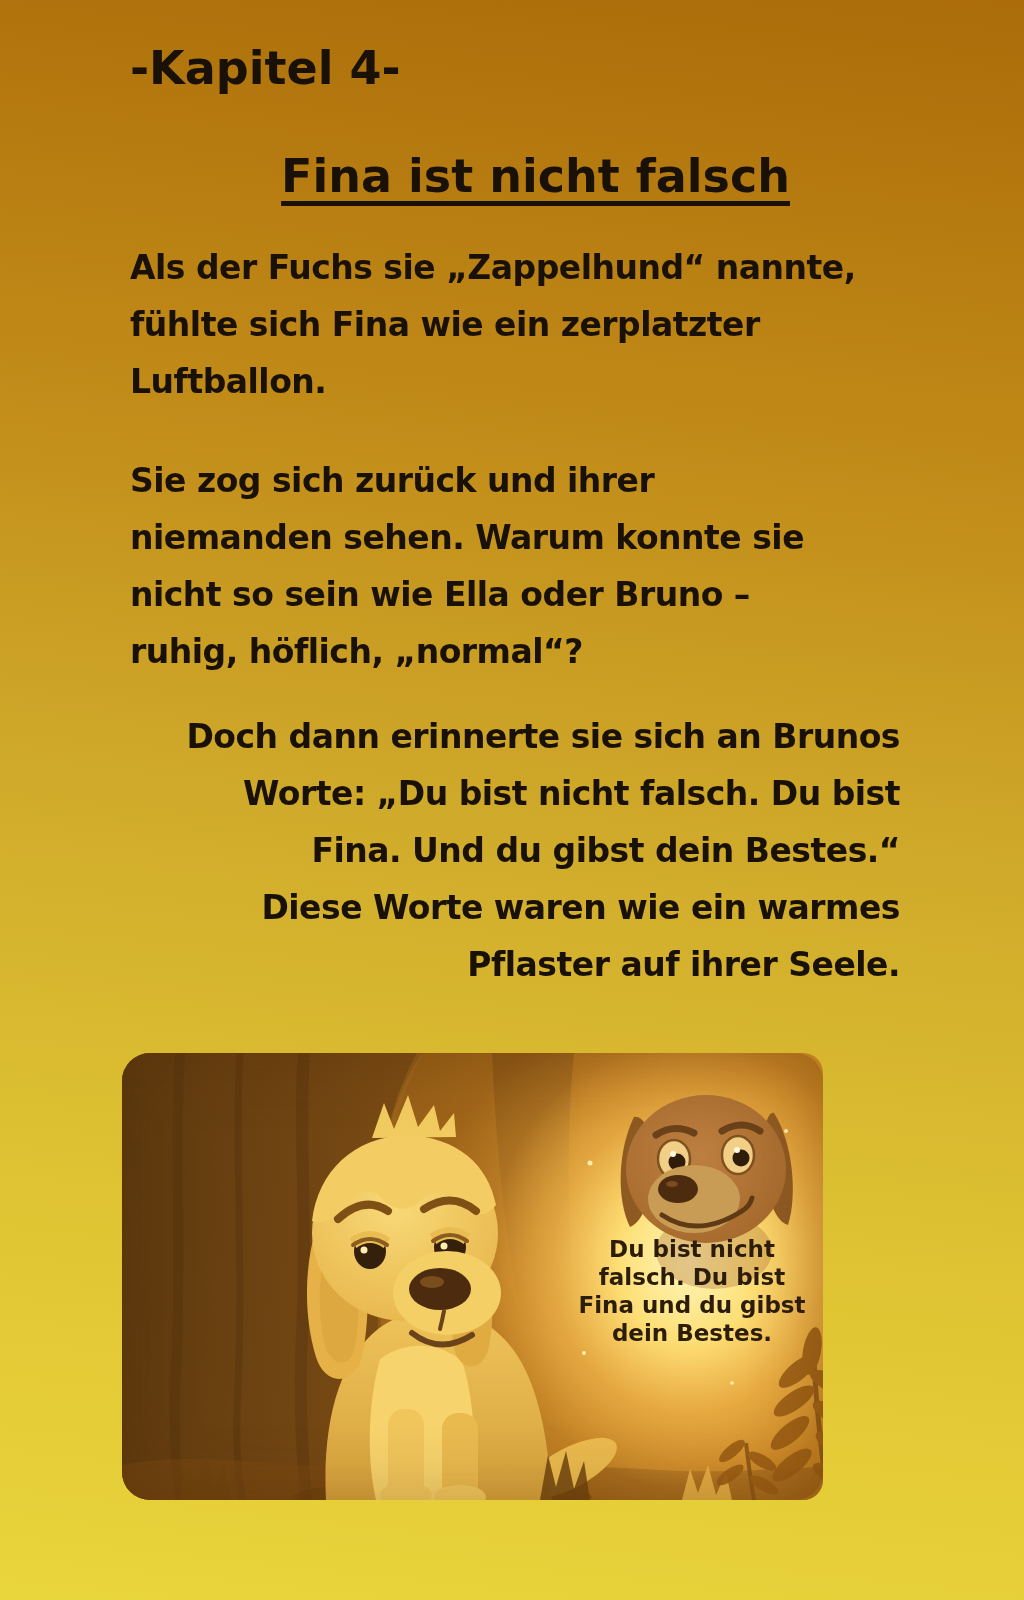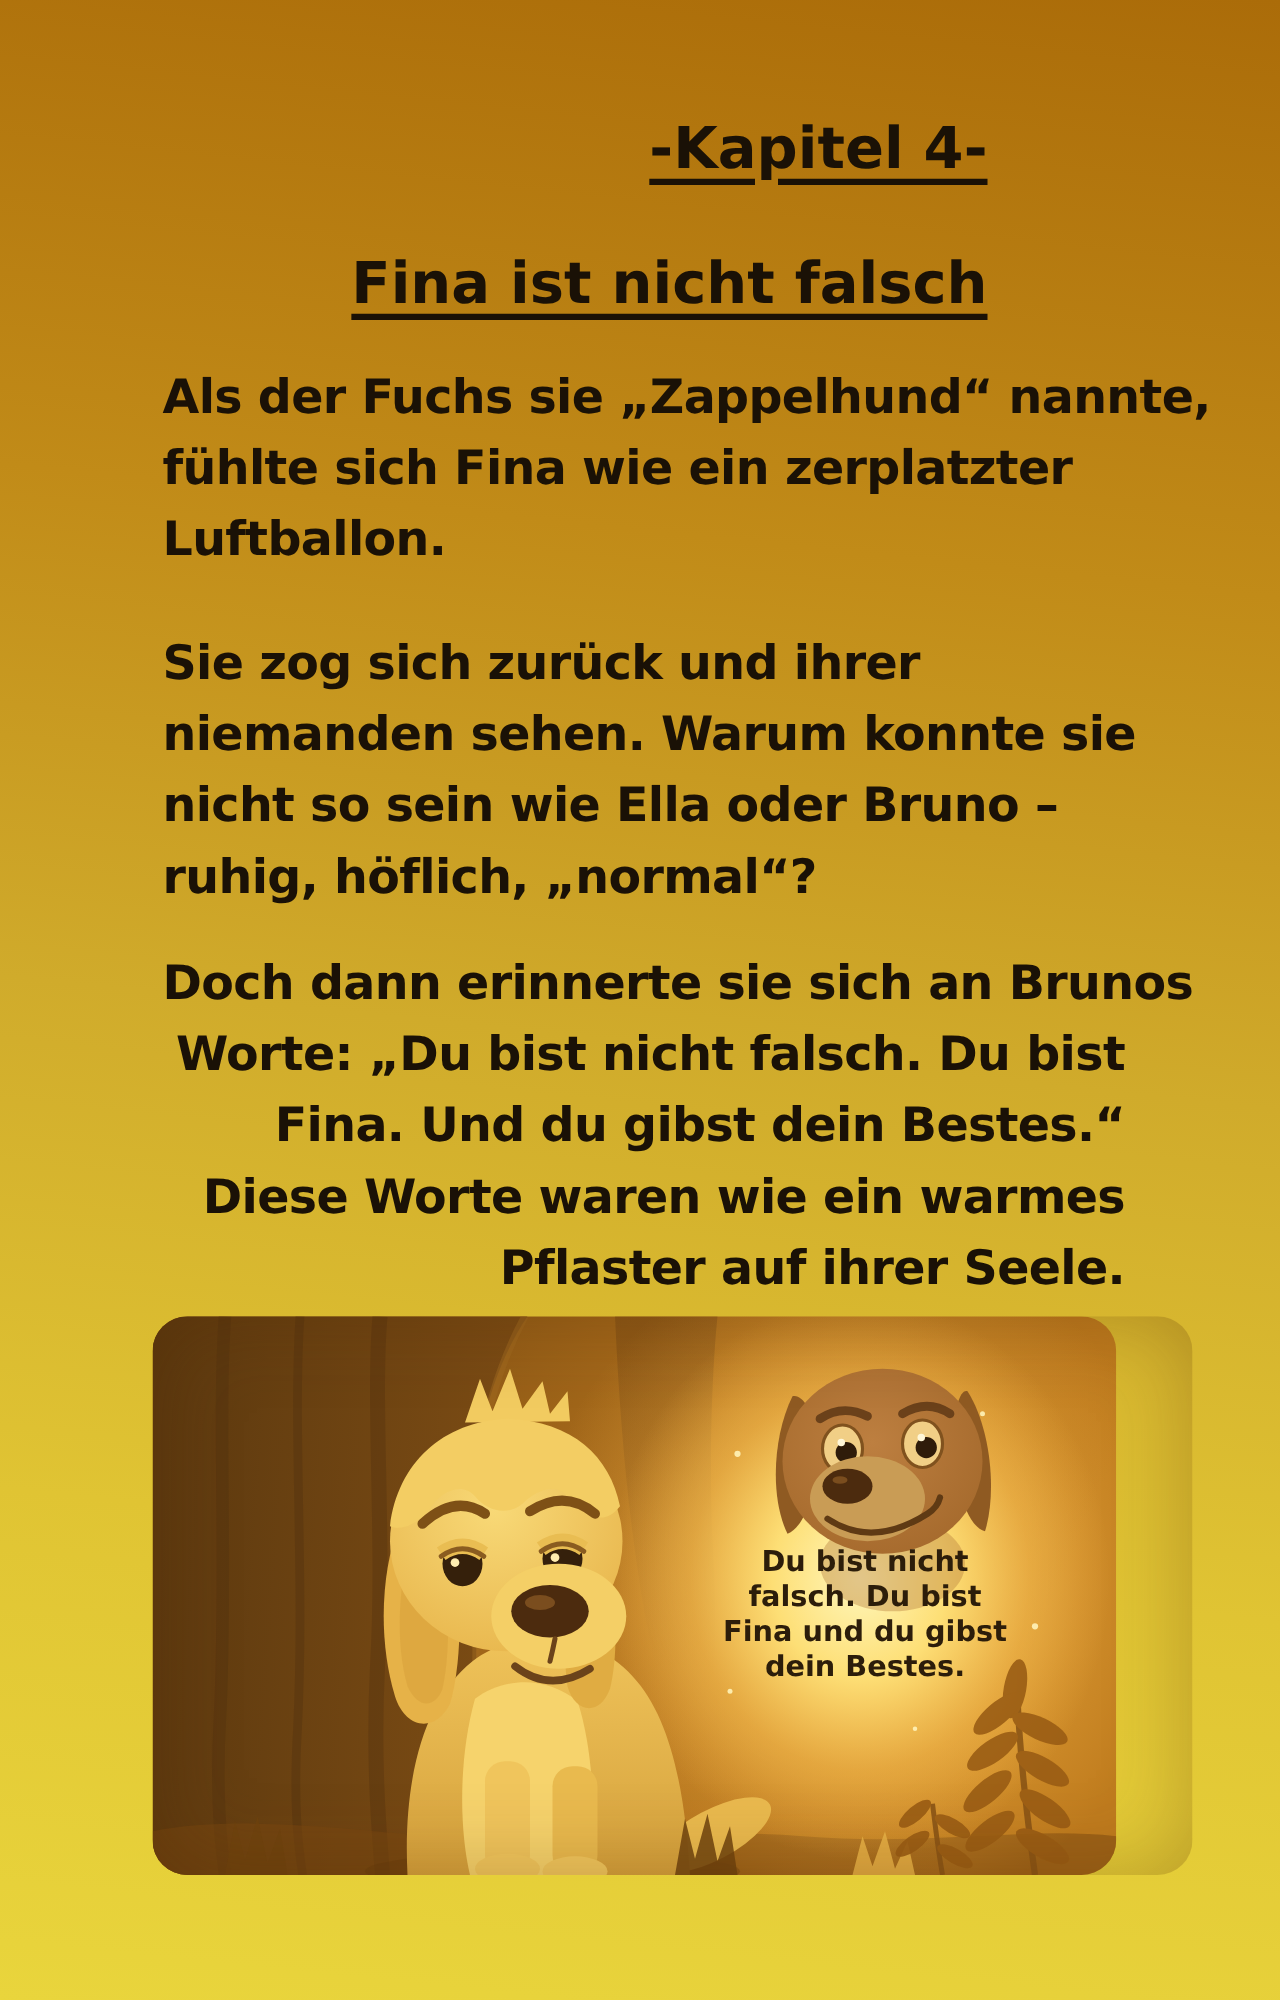--- a/index.html
+++ b/index.html
@@ -6,48 +6,47 @@
   .page{
     position:relative;
     width:1024px;height:1600px;
     overflow:hidden;
     background:linear-gradient(186deg,#ab6c09 0%,#c18b18 28%,#d0ab2b 52%,#e0c433 76%,#e9d53c 100%);
     font-family:"DejaVu Sans","Liberation Sans",sans-serif;
     color:#1a1106;
   }
   .content{position:absolute;left:130px;top:0;width:770px;}
   h1.chapter-title{
-    margin:90px 110px 0 0;
-    text-align:right;
+    margin:40px 110px 0 0;
+    text-align:left;
     font-size:46px;line-height:1.25;font-weight:bold;
-    text-decoration:underline;
     text-decoration-thickness:5px;
     text-underline-offset:9px;
   }
   h2.chapter-subtitle{
     margin:50px 110px 0 0;
     text-align:right;
     font-size:46px;line-height:1.25;font-weight:bold;
     text-decoration:underline;
     text-decoration-thickness:5px;
     text-underline-offset:9px;
   }
   p.para{
     white-space:pre;
-    font-size:38px;
+    font-size:33px;
     letter-spacing:-0.5px;
     line-height:57px;
     font-weight:bold;
     margin:0;
   }
   p.para.p1{margin-top:34px;}
   p.para.p2{margin-top:42px;}
   p.para.p3{margin-top:28px;text-align:right;}
   figure.illustration{
-    position:absolute;left:122px;top:1053px;width:832px;height:447px;
+    position:absolute;left:122px;top:1053px;width:701px;height:447px;
     margin:0;border-radius:20px;overflow:hidden;
   }
   figure.illustration svg{display:block;}
   .ill-vignette{
     position:absolute;inset:0;border-radius:28px;
     box-shadow:inset 0 0 70px rgba(80,40,0,.30);
     pointer-events:none;
   }
   .bubble-line{
     font-family:"DejaVu Sans","Liberation Sans",sans-serif;

